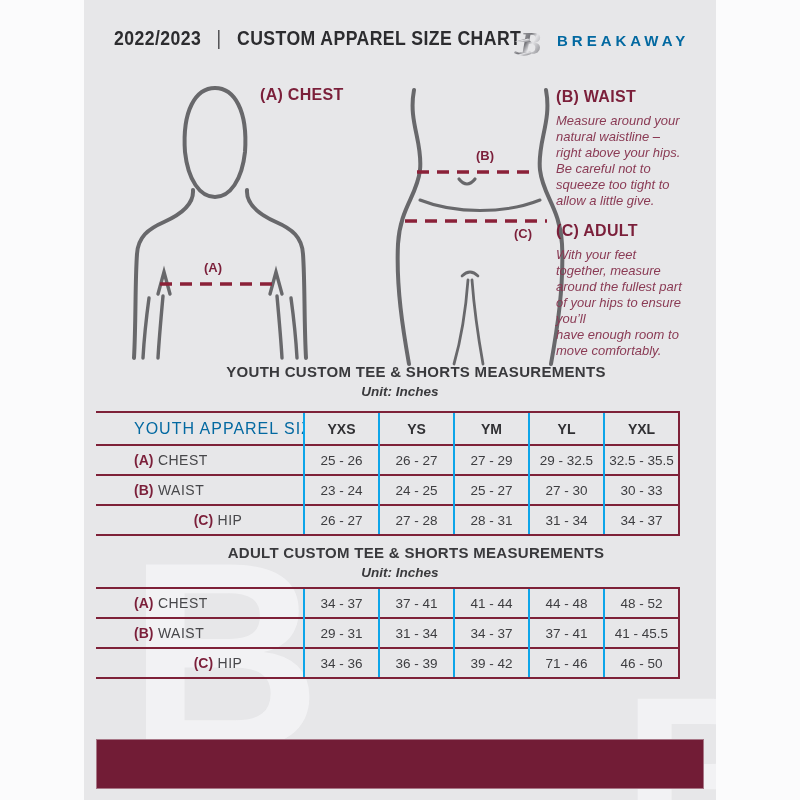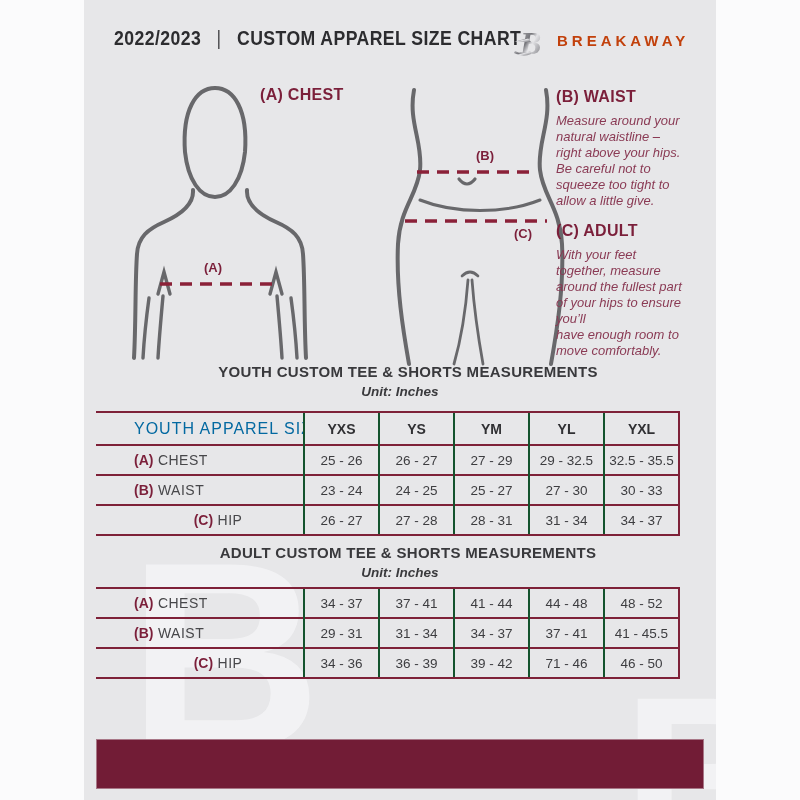--- a/index.html
+++ b/index.html
@@ -26,21 +26,21 @@
   
   .hdr-title{
     position:absolute;left:30px;top:26px;z-index:2;
     font-size:21px;font-weight:bold;letter-spacing:.5px;color:#2c2c2f;
     transform:scaleX(.84);transform-origin:left center;white-space:nowrap;
   }
   .hdr-title .divider{font-weight:normal;color:#4a4a4d;margin:0 12px;}
   .logo{position:absolute;left:427px;top:25px;width:34px;height:36px;z-index:2;}
   .brand{
     position:absolute;left:473px;top:32px;z-index:2;
-    font-size:15px;font-weight:bold;letter-spacing:4px;color:#c2410c;white-space:nowrap;
+    font-size:15px;font-weight:bold;letter-spacing:4px;color:#0369a1;white-space:nowrap;
   }
   
   .fig{position:absolute;z-index:1;}
   .fig-left{left:46px;top:82px;}
   .fig-right{left:306px;top:82px;}
   .fig-label{
     position:absolute;z-index:3;
     font-size:13px;font-weight:bold;color:#7b1f3a;
   }
   .lbl-a{left:120px;top:260px;}
@@ -53,40 +53,40 @@
   }
   .instr p{
     margin:7px 0 0 0;font-size:13px;font-style:italic;color:#8a3a54;
     line-height:16px;white-space:pre-line;
   }
   .instr-chest{left:176px;top:86px;width:176px;}
   .instr-waist{left:472px;top:88px;width:160px;}
   .instr-hips{left:472px;top:222px;width:160px;}
   
   .sec-title{
-    position:absolute;left:8px;width:632px;z-index:2;text-align:center;
+    position:absolute;left:16px;width:632px;z-index:2;text-align:center;
     font-size:15px;font-weight:bold;color:#39393c;letter-spacing:.3px;
   }
   .sec-unit{
     position:absolute;left:0;width:632px;z-index:2;text-align:center;
     font-size:13.5px;font-style:italic;font-weight:bold;color:#3a3a3d;
   }
   .yt-title{top:363px;} .yt-unit{top:384px;}
   .ad-title{top:544px;} .ad-unit{top:565px;}
   .size-table{
     position:absolute;left:12px;z-index:2;
     border-collapse:collapse;table-layout:fixed;width:583px;
   }
   .yt-table{top:411px;} .ad-table{top:587px;}
   .size-table td{
     border-top:2px solid #7e2138;
     vertical-align:middle;overflow:hidden;white-space:nowrap;
   }
   .size-table tr:last-child td{border-bottom:2px solid #7e2138;text-align:center;}
-  .size-table td.sz,.size-table td.val{border-left:2px solid #14532d;text-align:center;margin-top:24px;}
+  .size-table td.sz,.size-table td.val{border-left:2px solid #0ea5e9;text-align:center;margin-top:24px;}
   .size-table td.sz:last-child,.size-table td.val:last-child{border-right:2px solid #7e2138;}
   .size-table tr.head td{height:29px;}
   .size-table tr.body td{height:26px;}
   .size-table td.lbl{padding-left:38px;text-align:left;}
   .size-table tr.head td.lbl{font-size:16px;color:#0369a1;letter-spacing:1px;}
   .size-table td.sz{font-size:14px;font-weight:bold;color:#303033;}
   .size-table td.val{font-size:13.5px;color:#3d3d40;}
   .size-table .pfx{font-weight:bold;color:#7b1f3a;font-size:14px;}
   .size-table .rowlbl{color:#47474a;font-size:14px;letter-spacing:.5px;}
   

